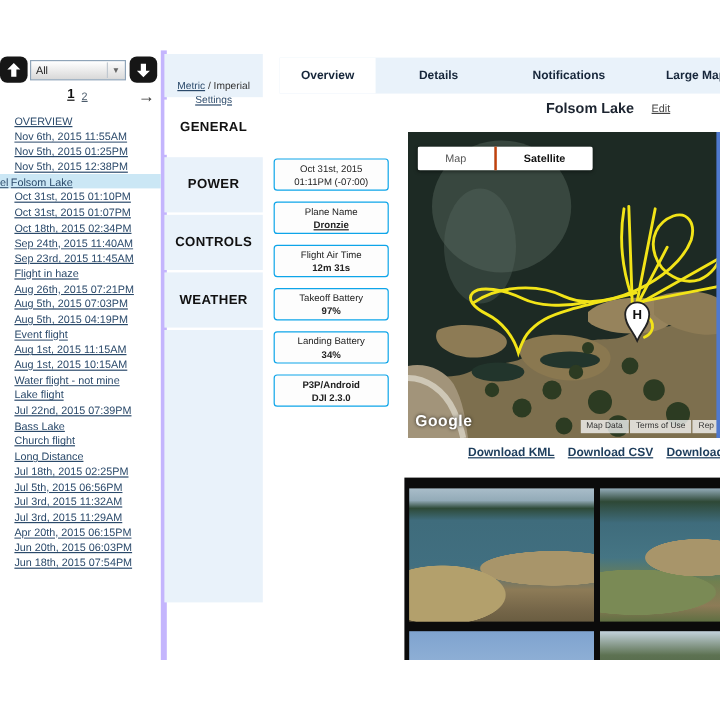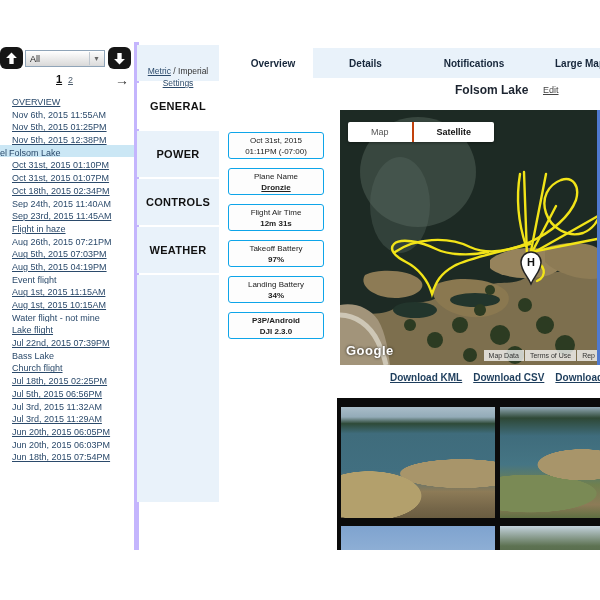--- a/index.html
+++ b/index.html
@@ -134,25 +134,26 @@
       <li><a>Aug 5th, 2015 07:03PM</a></li>
       <li><a>Aug 5th, 2015 04:19PM</a></li>
       <li><a>Event flight</a></li>
       <li><a>Aug 1st, 2015 11:15AM</a></li>
       <li><a>Aug 1st, 2015 10:15AM</a></li>
       <li><a>Water flight - not mine</a></li>
       <li><a>Lake flight</a></li>
       <li><a>Jul 22nd, 2015 07:39PM</a></li>
       <li><a>Bass Lake</a></li>
       <li><a>Church flight</a></li>
+      <li><a>Long Distance</a></li>
       <li><a>Jul 18th, 2015 02:25PM</a></li>
       <li><a>Jul 5th, 2015 06:56PM</a></li>
       <li><a>Jul 3rd, 2015 11:32AM</a></li>
       <li><a>Jul 3rd, 2015 11:29AM</a></li>
-      <li><a>Jun 20th, 2015 06:05PM</a></li>
+      <li><a>Apr 20th, 2015 06:15PM</a></li>
       <li><a>Jun 20th, 2015 06:03PM</a></li>
       <li><a>Jun 18th, 2015 07:54PM</a></li>
     </ul>
 </aside>
 
 <nav class="settings-col">
   <div class="metric-box">
     <span class="ln">
       <a>Metric</a>
       <span>/</span>

